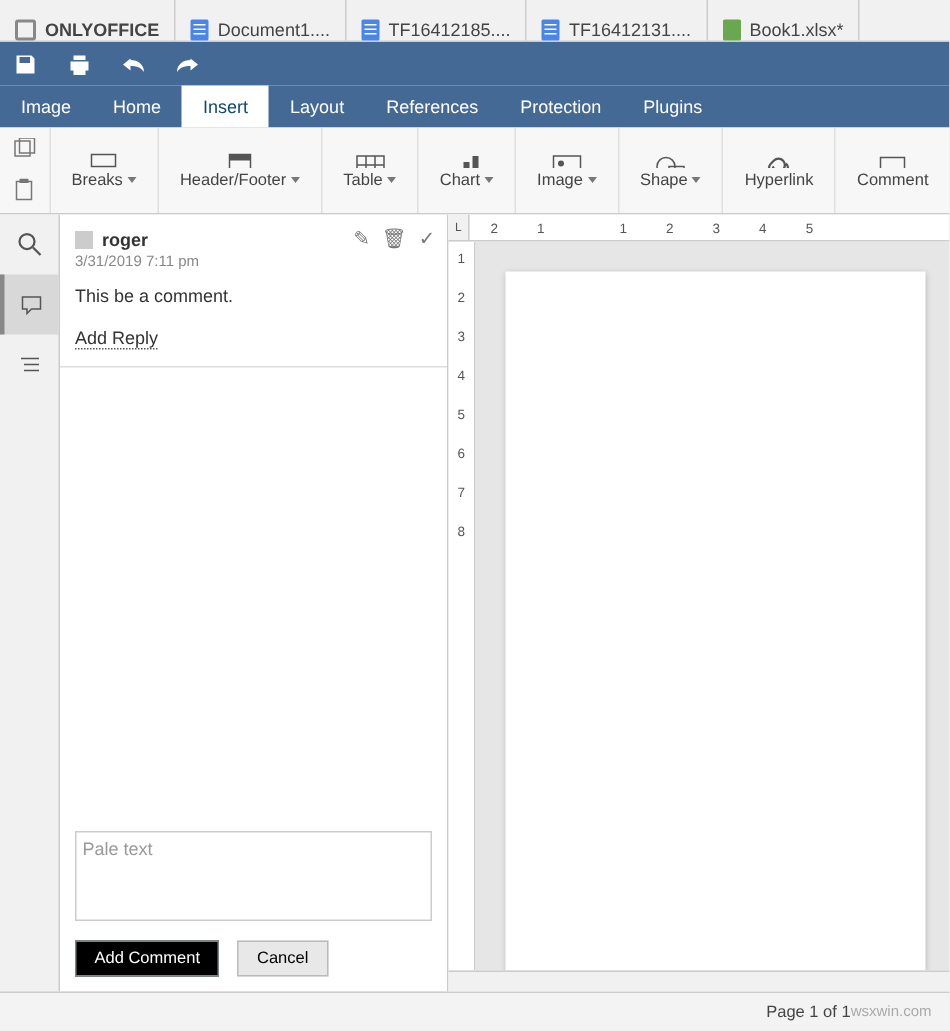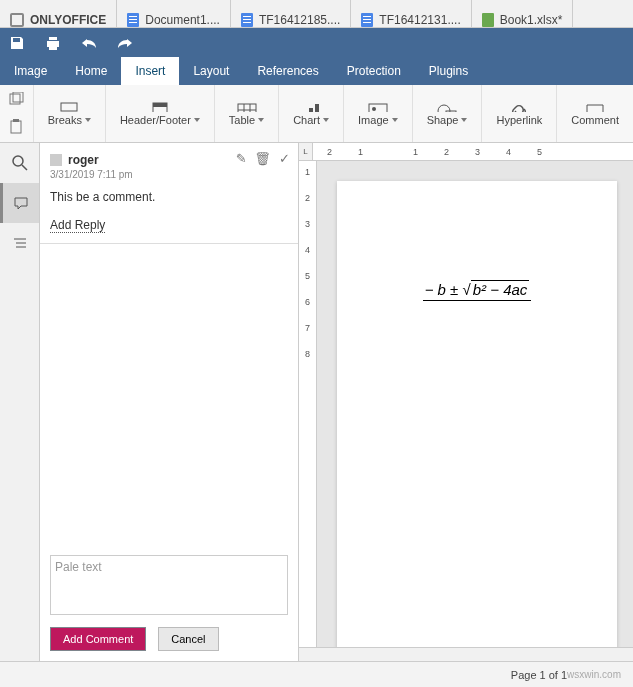--- a/index.html
+++ b/index.html
@@ -47,21 +47,21 @@
 .comment-date { font-size:10px; color:#888; margin-top:2px; }
 .comment-text { font-size:12px; color:#333; margin-top:10px; }
 .comment-reply { font-size:12px; color:#333; margin-top:14px; border-bottom:1px dotted #555; display:inline-block; cursor:pointer; }
 .comment-actions { position:absolute; top:8px; right:8px; display:flex; gap:8px; }
 .comment-actions span { cursor:pointer; color:#777; font-size:13px; }
 .spacer { flex:1; }
 .comment-input-zone { padding:10px; }
 .comment-ta { width:100%; height:60px; border:1px solid #ccc; font-size:12px; padding:4px; resize:none; color:#999; }
 .comment-btns { display:flex; gap:12px; margin-top:8px; }
 .btn { font-size:11px; padding:5px 12px; border:1px solid #bbb; background:#e8e8e8; cursor:pointer; }
-.btn.primary { background:#be185d; color:#fff; border-color:#7d858c; }
+.btn.primary { background:#000000; color:#fff; border-color:#7d858c; }
 
 
 .docarea { flex:1; position:relative; background:#eee; display:flex; flex-direction:column; }
 .ruler-h { height:18px; background:#fff; border-bottom:1px solid #ccc; display:flex; align-items:center; font-size:9px; color:#555; position:relative; padding-left:20px; }
 .ruler-h .rl-corner { position:absolute; left:0; top:0; width:14px; height:17px; background:#f1f1f1; border-right:1px solid #ccc; font-size:8px; display:flex; align-items:center; justify-content:center; }
 .doc-body { flex:1; display:flex; overflow:hidden; }
 .ruler-v { width:18px; background:#fff; border-right:1px solid #ccc; font-size:9px; color:#555; display:flex; flex-direction:column; align-items:center; padding-top:6px; gap:16px; }
 .page-wrap { flex:1; background:#e6e6e6; padding:20px 0 0 20px; overflow:hidden; }
 .page { width:280px; height:480px; background:#fff; box-shadow:0 1px 4px rgba(0,0,0,0.2); padding:100px 20px; }
 .equation { font-family:'Times New Roman',serif; font-size:15px; font-style:italic; text-align:center; }
@@ -305,24 +305,20 @@
         <span>4</span>
         <span>5</span>
         <span>6</span>
         <span>7</span>
         <span>8</span>
       </div>
       <div class="page-wrap">
         <div class="page">
           <div class="equation">
             <span class="eq-frac">
-              <div class="eq-num">
-                <span>− b ±</span>
-                <span class="sqrt"><span class="sqrt-in">b² − 4ac</span></span>
-              </div>
             </span>
           </div>
         </div>
       </div>
     </div>
     <div class="doc-scroll"></div>
   </div>
 </div>
 
 <div class="statusbar">

